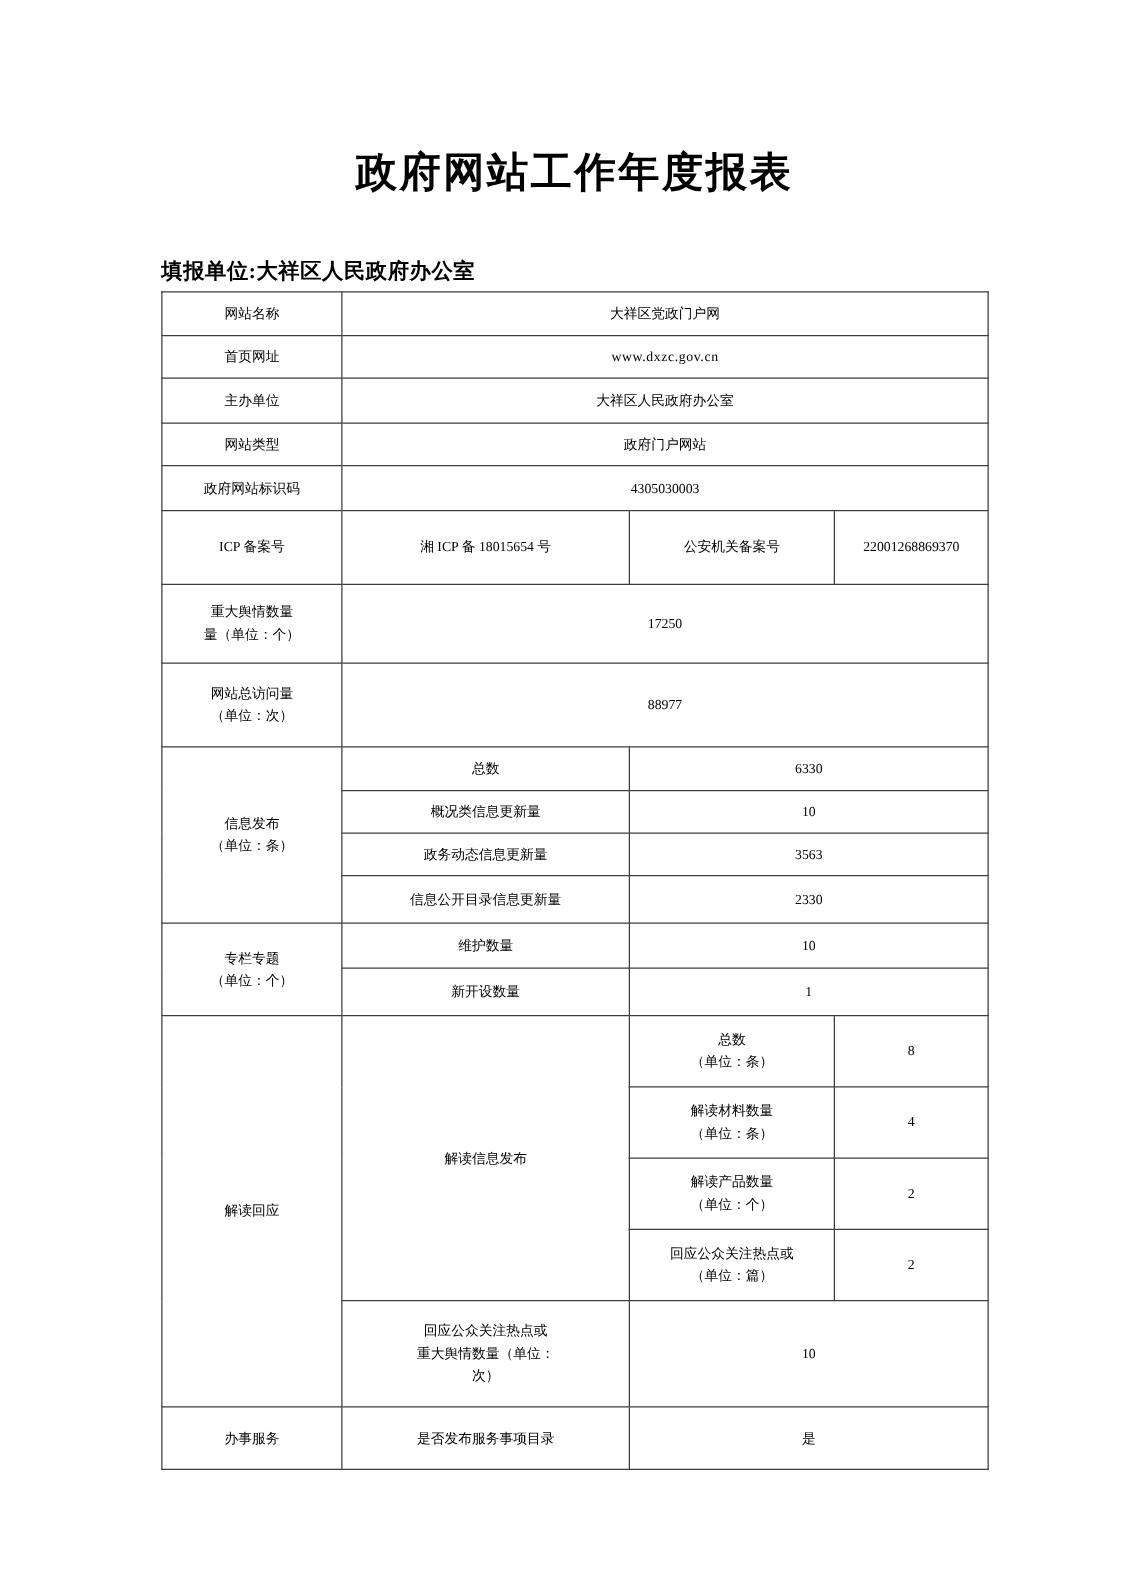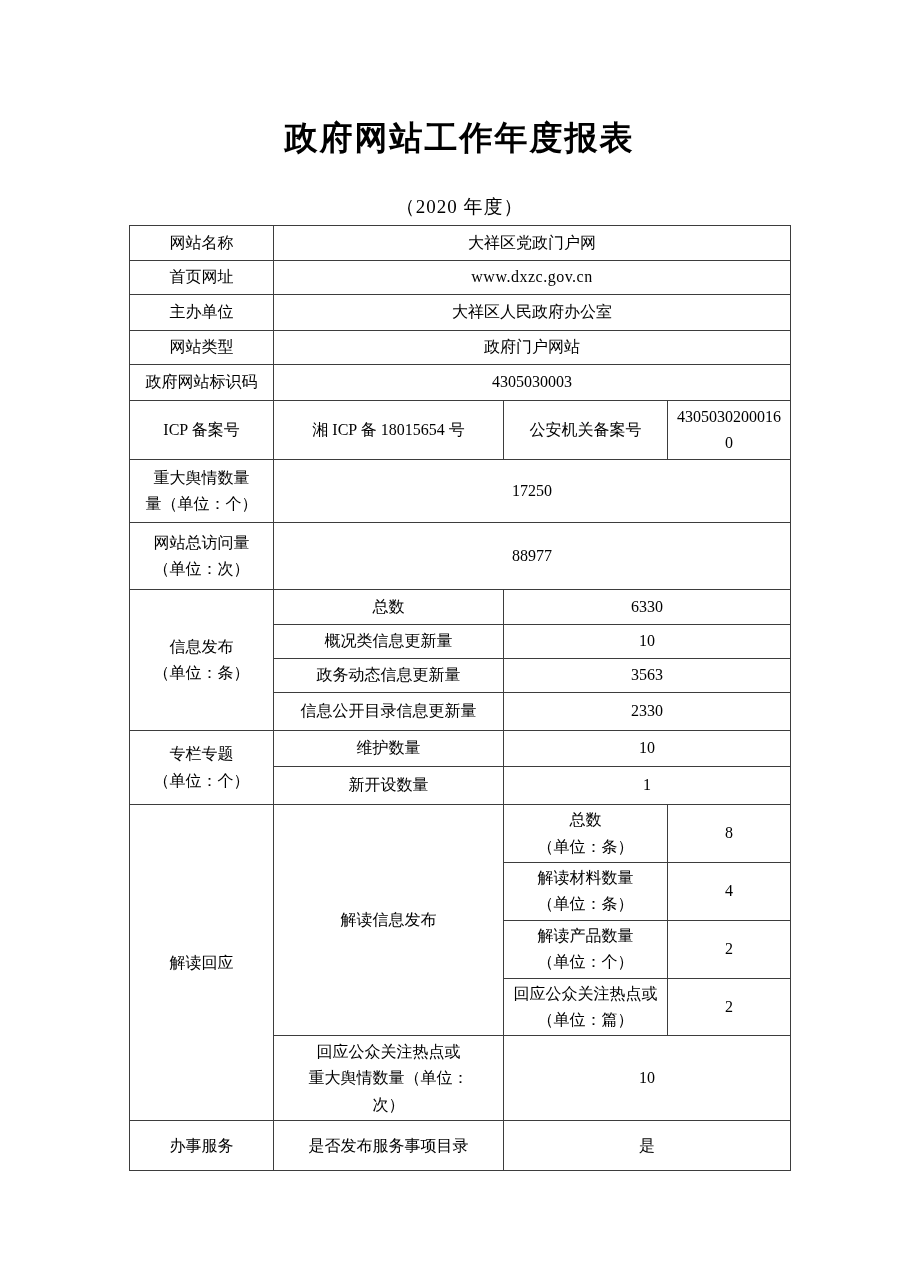--- a/index.html
+++ b/index.html
@@ -40,39 +40,39 @@
   table.report {
     border-collapse: collapse;
     table-layout: fixed;
     width: 661px;
     margin-top: 5px;
   }
   table.report td {
     border: 1px solid #3d3d3d;
     text-align: center;
     vertical-align: middle;
-    font-size: 16px;
+    font-size: 11px;
     line-height: 1.65;
     padding: 2px 6px;
     overflow: hidden;
   }
   td.pre { white-space: pre-line; }
   td.url { letter-spacing: 0.5px; }
   td.num2 { word-break: break-all; padding: 2px 13px; }
   td.svc { vertical-align: bottom; padding-bottom: 4px; }
   td.top { vertical-align: top; padding-top: 4px; }
 </style>
 </head>
 <body>
 
 <div class="page">
   <div class="content">
 
     <h1 class="title">政府网站工作年度报表</h1>
-    <div class="subtitle">（2020 年度）</div>
+    <div class="unit">填报单位:大祥区人民政府办公室</div>
 
     <table class="report">
       <colgroup>
         <col style="width:144px">
         <col style="width:230px">
         <col style="width:164px">
         <col style="width:123px">
       </colgroup>
       <tbody>
         <tr>
@@ -92,21 +92,21 @@
           <td colspan="3">政府门户网站</td>
         </tr>
         <tr>
           <td style="height:31px">政府网站标识码</td>
           <td colspan="3">4305030003</td>
         </tr>
         <tr>
           <td style="height:54px">ICP 备案号</td>
           <td>湘 ICP 备 18015654 号</td>
           <td>公安机关备案号</td>
-          <td class="num2">43050302000160</td>
+          <td class="num2">22001268869370</td>
         </tr>
         <tr>
           <td style="height:58px" class="pre">重大舆情数量
 量（单位：个）</td>
           <td colspan="3">17250</td>
         </tr>
         <tr>
           <td style="height:62px" class="pre">网站总访问量
 （单位：次）</td>
           <td colspan="3">88977</td>

